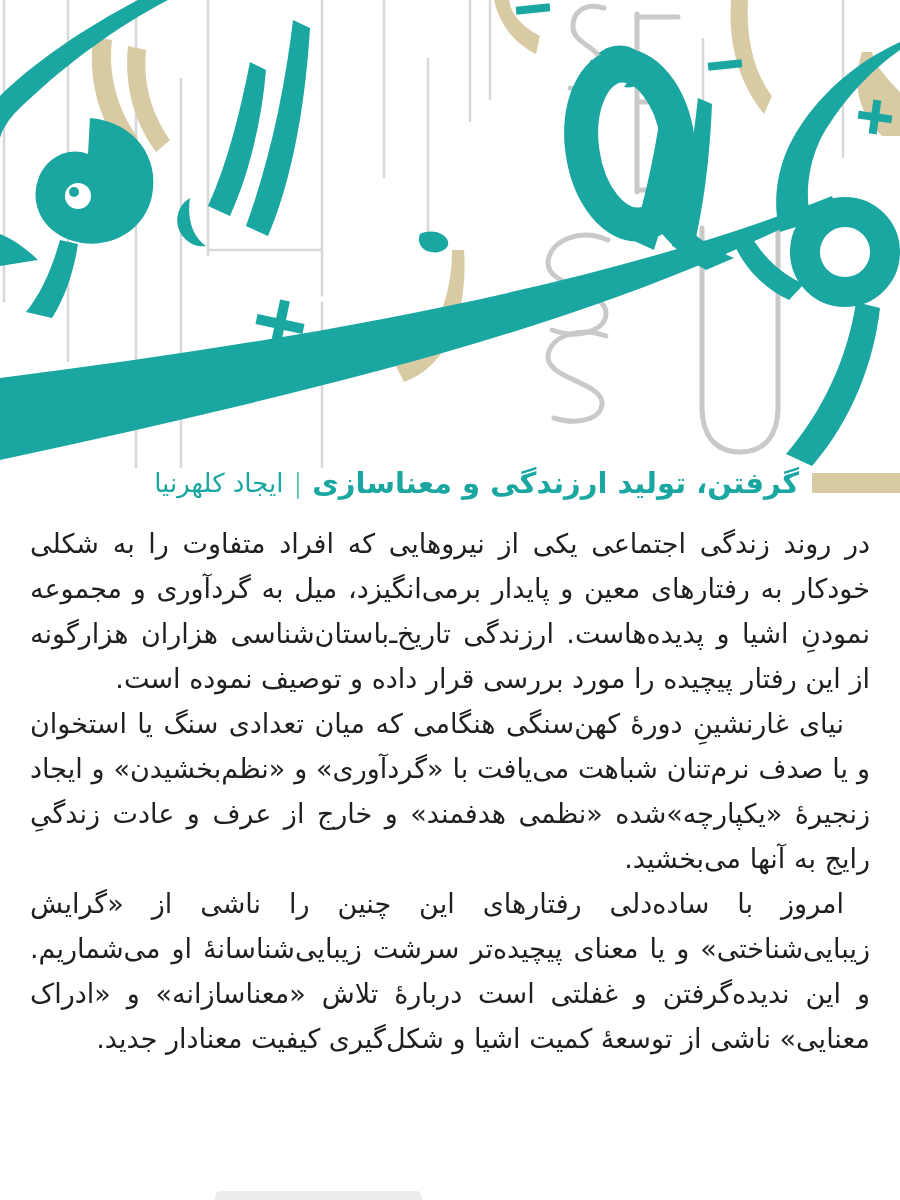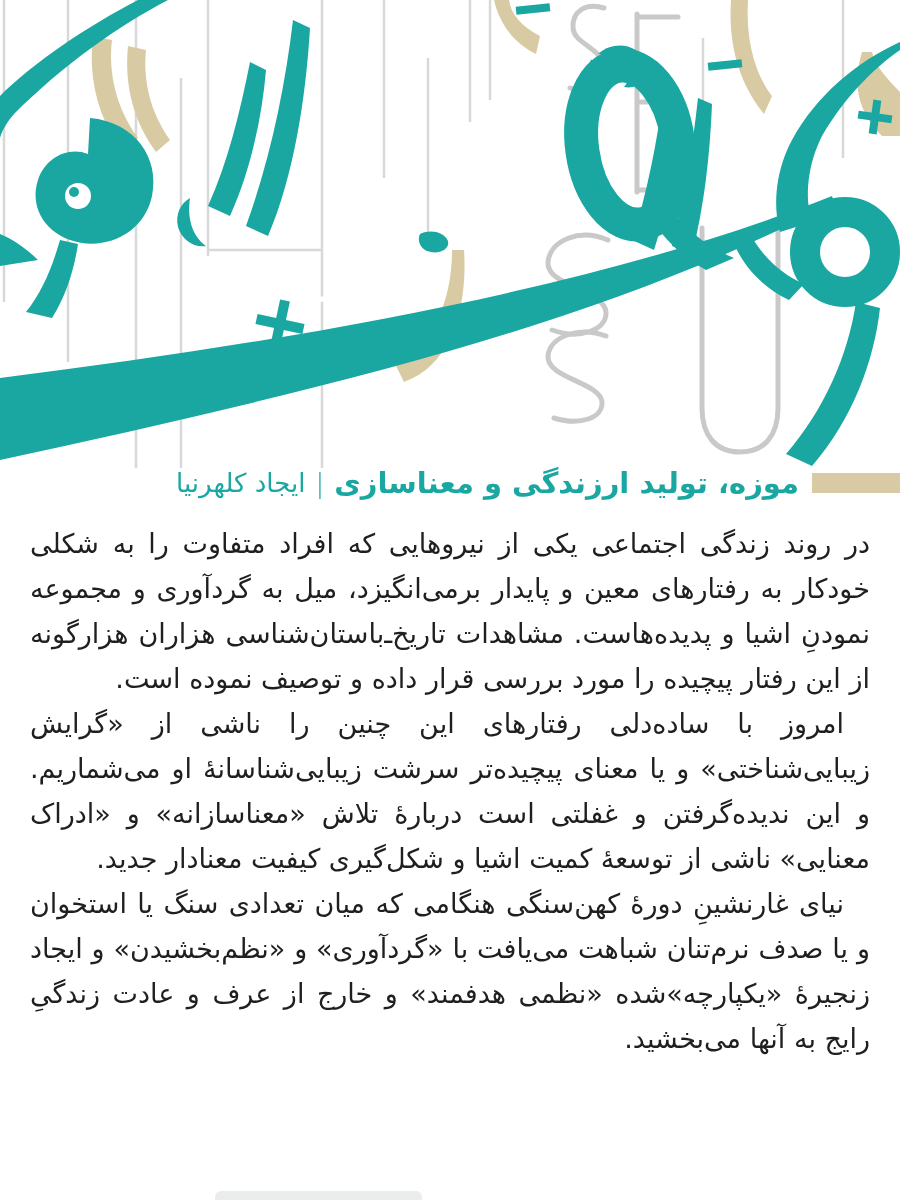--- a/index.html
+++ b/index.html
@@ -137,26 +137,26 @@
     <g transform="rotate(-6 725 65)">
       <rect class="teal" x="708" y="61" width="34" height="8"></rect>
     </g>
     <g transform="rotate(-6 533 9)">
       <rect class="teal" x="516" y="5" width="34" height="8"></rect>
     </g>
   </svg>
 
   <div class="header-row">
     <div class="tan-bar"></div>
-    <span class="doc-title">موزه، تولید ارزندگی و معناسازی</span>
+    <span class="doc-title">گرفتن، تولید ارزندگی و معناسازی</span>
     <span class="title-sep">|</span>
     <span class="doc-author">ایجاد کلهرنیا</span>
   </div>
 
   <div class="article">
-    <p>در روند زندگی اجتماعی یکی از نیروهایی که افراد متفاوت را به شکلی خودکار به رفتارهای معین و پایدار برمی‌انگیزد، میل به گردآوری و مجموعه نمودنِ اشیا و پدیده‌هاست. مشاهدات تاریخ‌ـ‌باستان‌شناسی هزاران هزارگونه از این رفتار پیچیده را مورد بررسی قرار داده و توصیف نموده است.</p>
+    <p>در روند زندگی اجتماعی یکی از نیروهایی که افراد متفاوت را به شکلی خودکار به رفتارهای معین و پایدار برمی‌انگیزد، میل به گردآوری و مجموعه نمودنِ اشیا و پدیده‌هاست. ارزندگی تاریخ‌ـ‌باستان‌شناسی هزاران هزارگونه از این رفتار پیچیده را مورد بررسی قرار داده و توصیف نموده است.</p>
+    <p class="indent">نیای غارنشینِ دورهٔ کهن‌سنگی هنگامی که میان تعدادی سنگ یا استخوان و یا صدف نرم‌تنان شباهت می‌یافت با «گردآوری» و «نظم‌بخشیدن» و ایجاد زنجیرهٔ «یکپارچه»‌شده «نظمی هدفمند» و خارج از عرف و عادت زندگیِ رایج به آنها می‌بخشید.</p>
     <p class="indent">امروز با ساده‌دلی رفتارهای این چنین را ناشی از «گرایش زیبایی‌شناختی» و یا معنای پیچیده‌تر سرشت زیبایی‌شناسانهٔ او می‌شماریم. و این ندیده‌گرفتن و غفلتی است دربارهٔ تلاش «معناسازانه» و «ادراک معنایی» ناشی از توسعهٔ کمیت اشیا و شکل‌گیری کیفیت معنادار جدید.</p>
-    <p class="indent">نیای غارنشینِ دورهٔ کهن‌سنگی هنگامی که میان تعدادی سنگ یا استخوان و یا صدف نرم‌تنان شباهت می‌یافت با «گردآوری» و «نظم‌بخشیدن» و ایجاد زنجیرهٔ «یکپارچه»‌شده «نظمی هدفمند» و خارج از عرف و عادت زندگیِ رایج به آنها می‌بخشید.</p>
   </div>
 
   <div class="bottom-fragment"></div>
 
 </div>
 
 </body></html>

